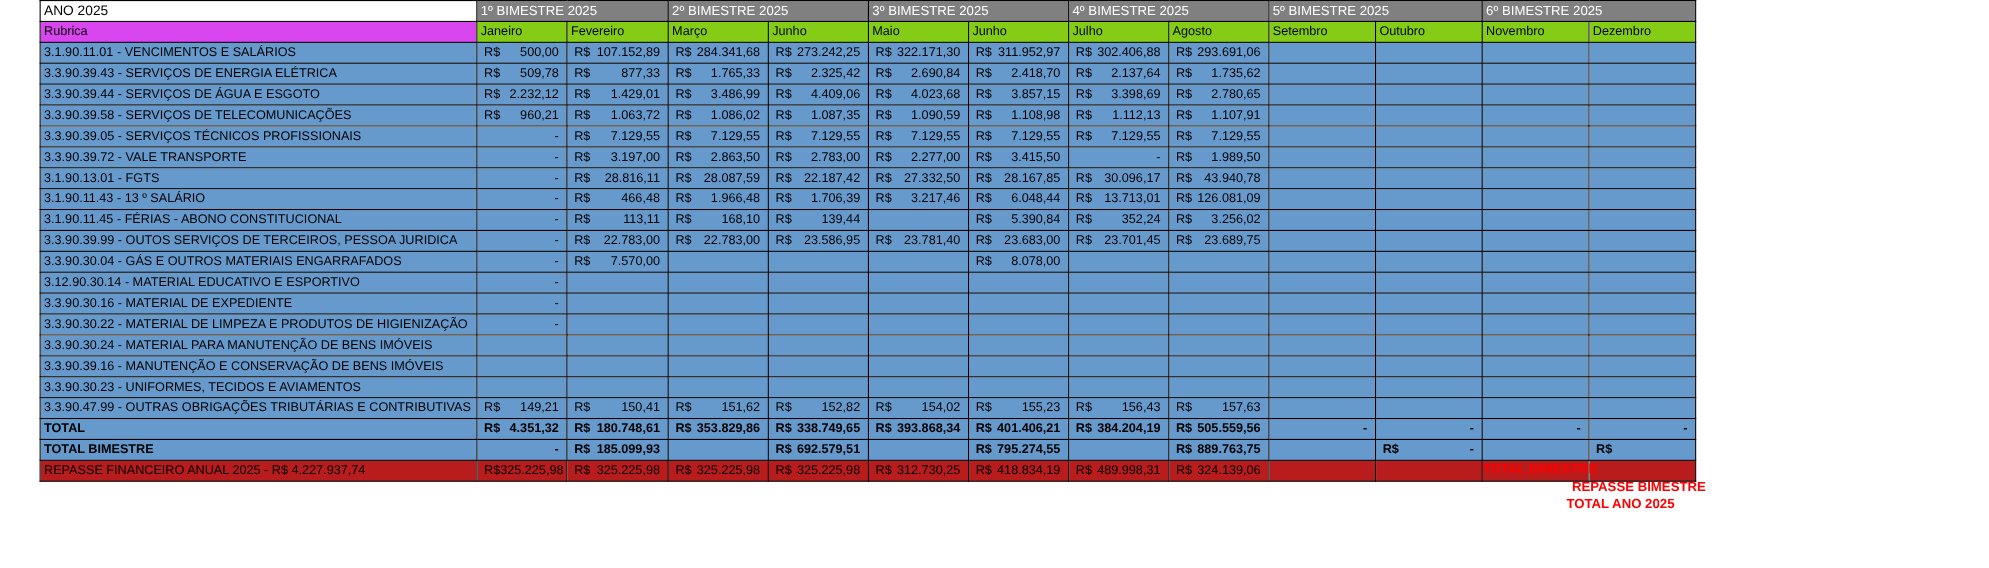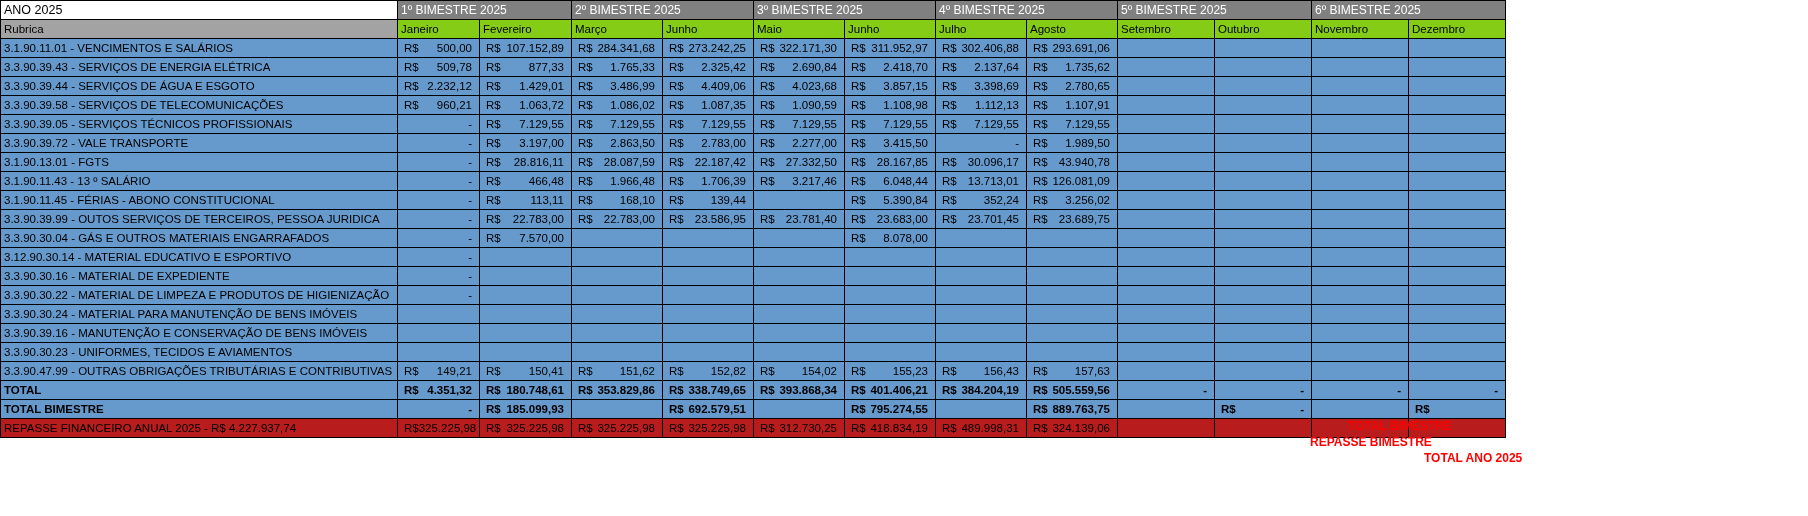--- a/index.html
+++ b/index.html
@@ -12,20 +12,21 @@
     position: relative;
     width: 1808px;
     height: 516px;
     overflow: hidden;
   }
   table.grid {
     border-collapse: collapse;
     table-layout: fixed;
     font-size: 11.5px;
     color: #000;
+    margin-left: 36px;
   }
   table.grid td, table.grid th {
     border: 1px solid #000;
     padding: 0 3px;
     height: 18px;
     line-height: 17px;
     overflow: hidden;
     white-space: nowrap;
     font-weight: normal;
     text-align: left;
@@ -40,21 +41,21 @@
   }
   .hdr-bim {
     background: #808080;
     color: #ffffff;
     font-weight: bold;
     text-align: center;
     font-size: 12px;
   }
   
   .hdr-rubrica {
-    background: #a3a3a3;
+    background: #d946ef;
     font-weight: bold;
     text-align: center;
   }
   .hdr-month {
     background: #84cc16;
     font-weight: bold;
     text-align: left;
   }
   
   tr.datarow td { background: #6699cc; }
@@ -787,15 +788,15 @@
           </td>
           <td class="val "></td>
           <td class="val "></td>
           <td class="val "></td>
           <td class="val "></td>
         </tr>
       </tbody>
   </table>
 
   <div class="note" style="left:1348px; top:418px;">TOTAL BIMESTRE</div>
-  <div class="note" style="left:1310px; top:434px;">REPASSE BIMESTRE</div>
+  <div class="note" style="left:1429px; top:434px;">REPASSE BIMESTRE</div>
   <div class="note" style="left:1424px; top:450px;">TOTAL ANO 2025</div>
 </div>
 
 </body></html>

